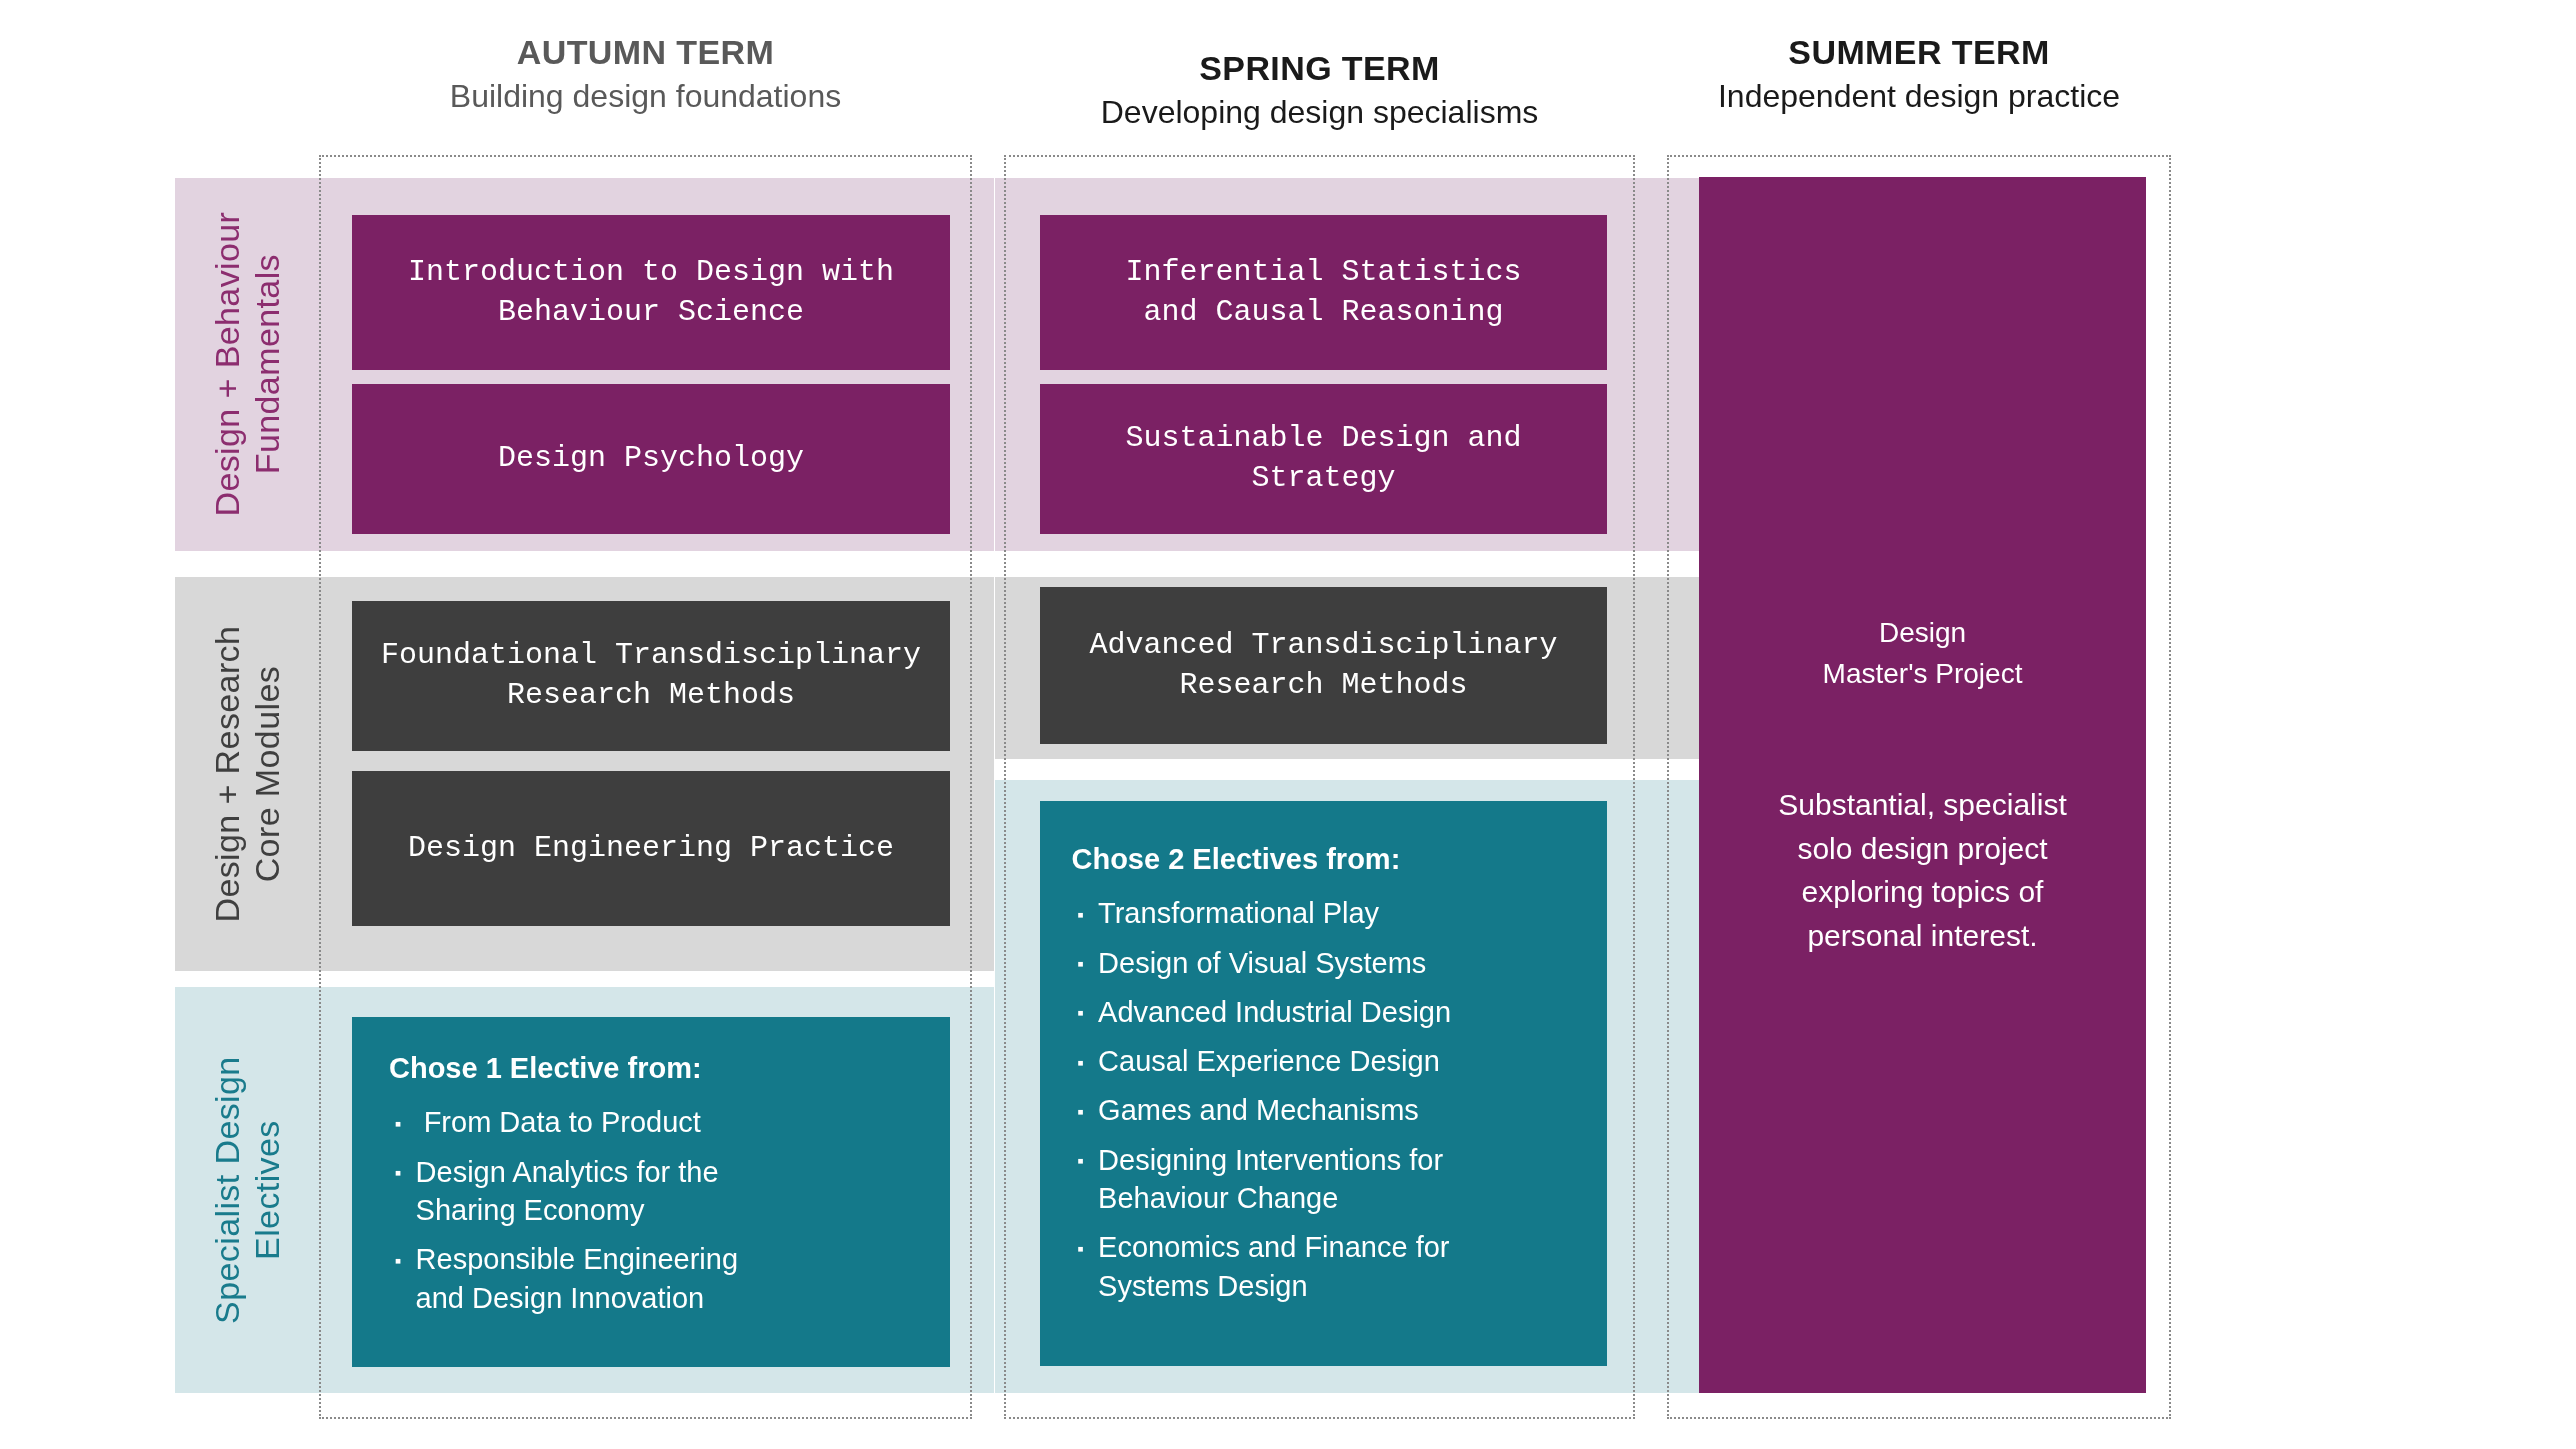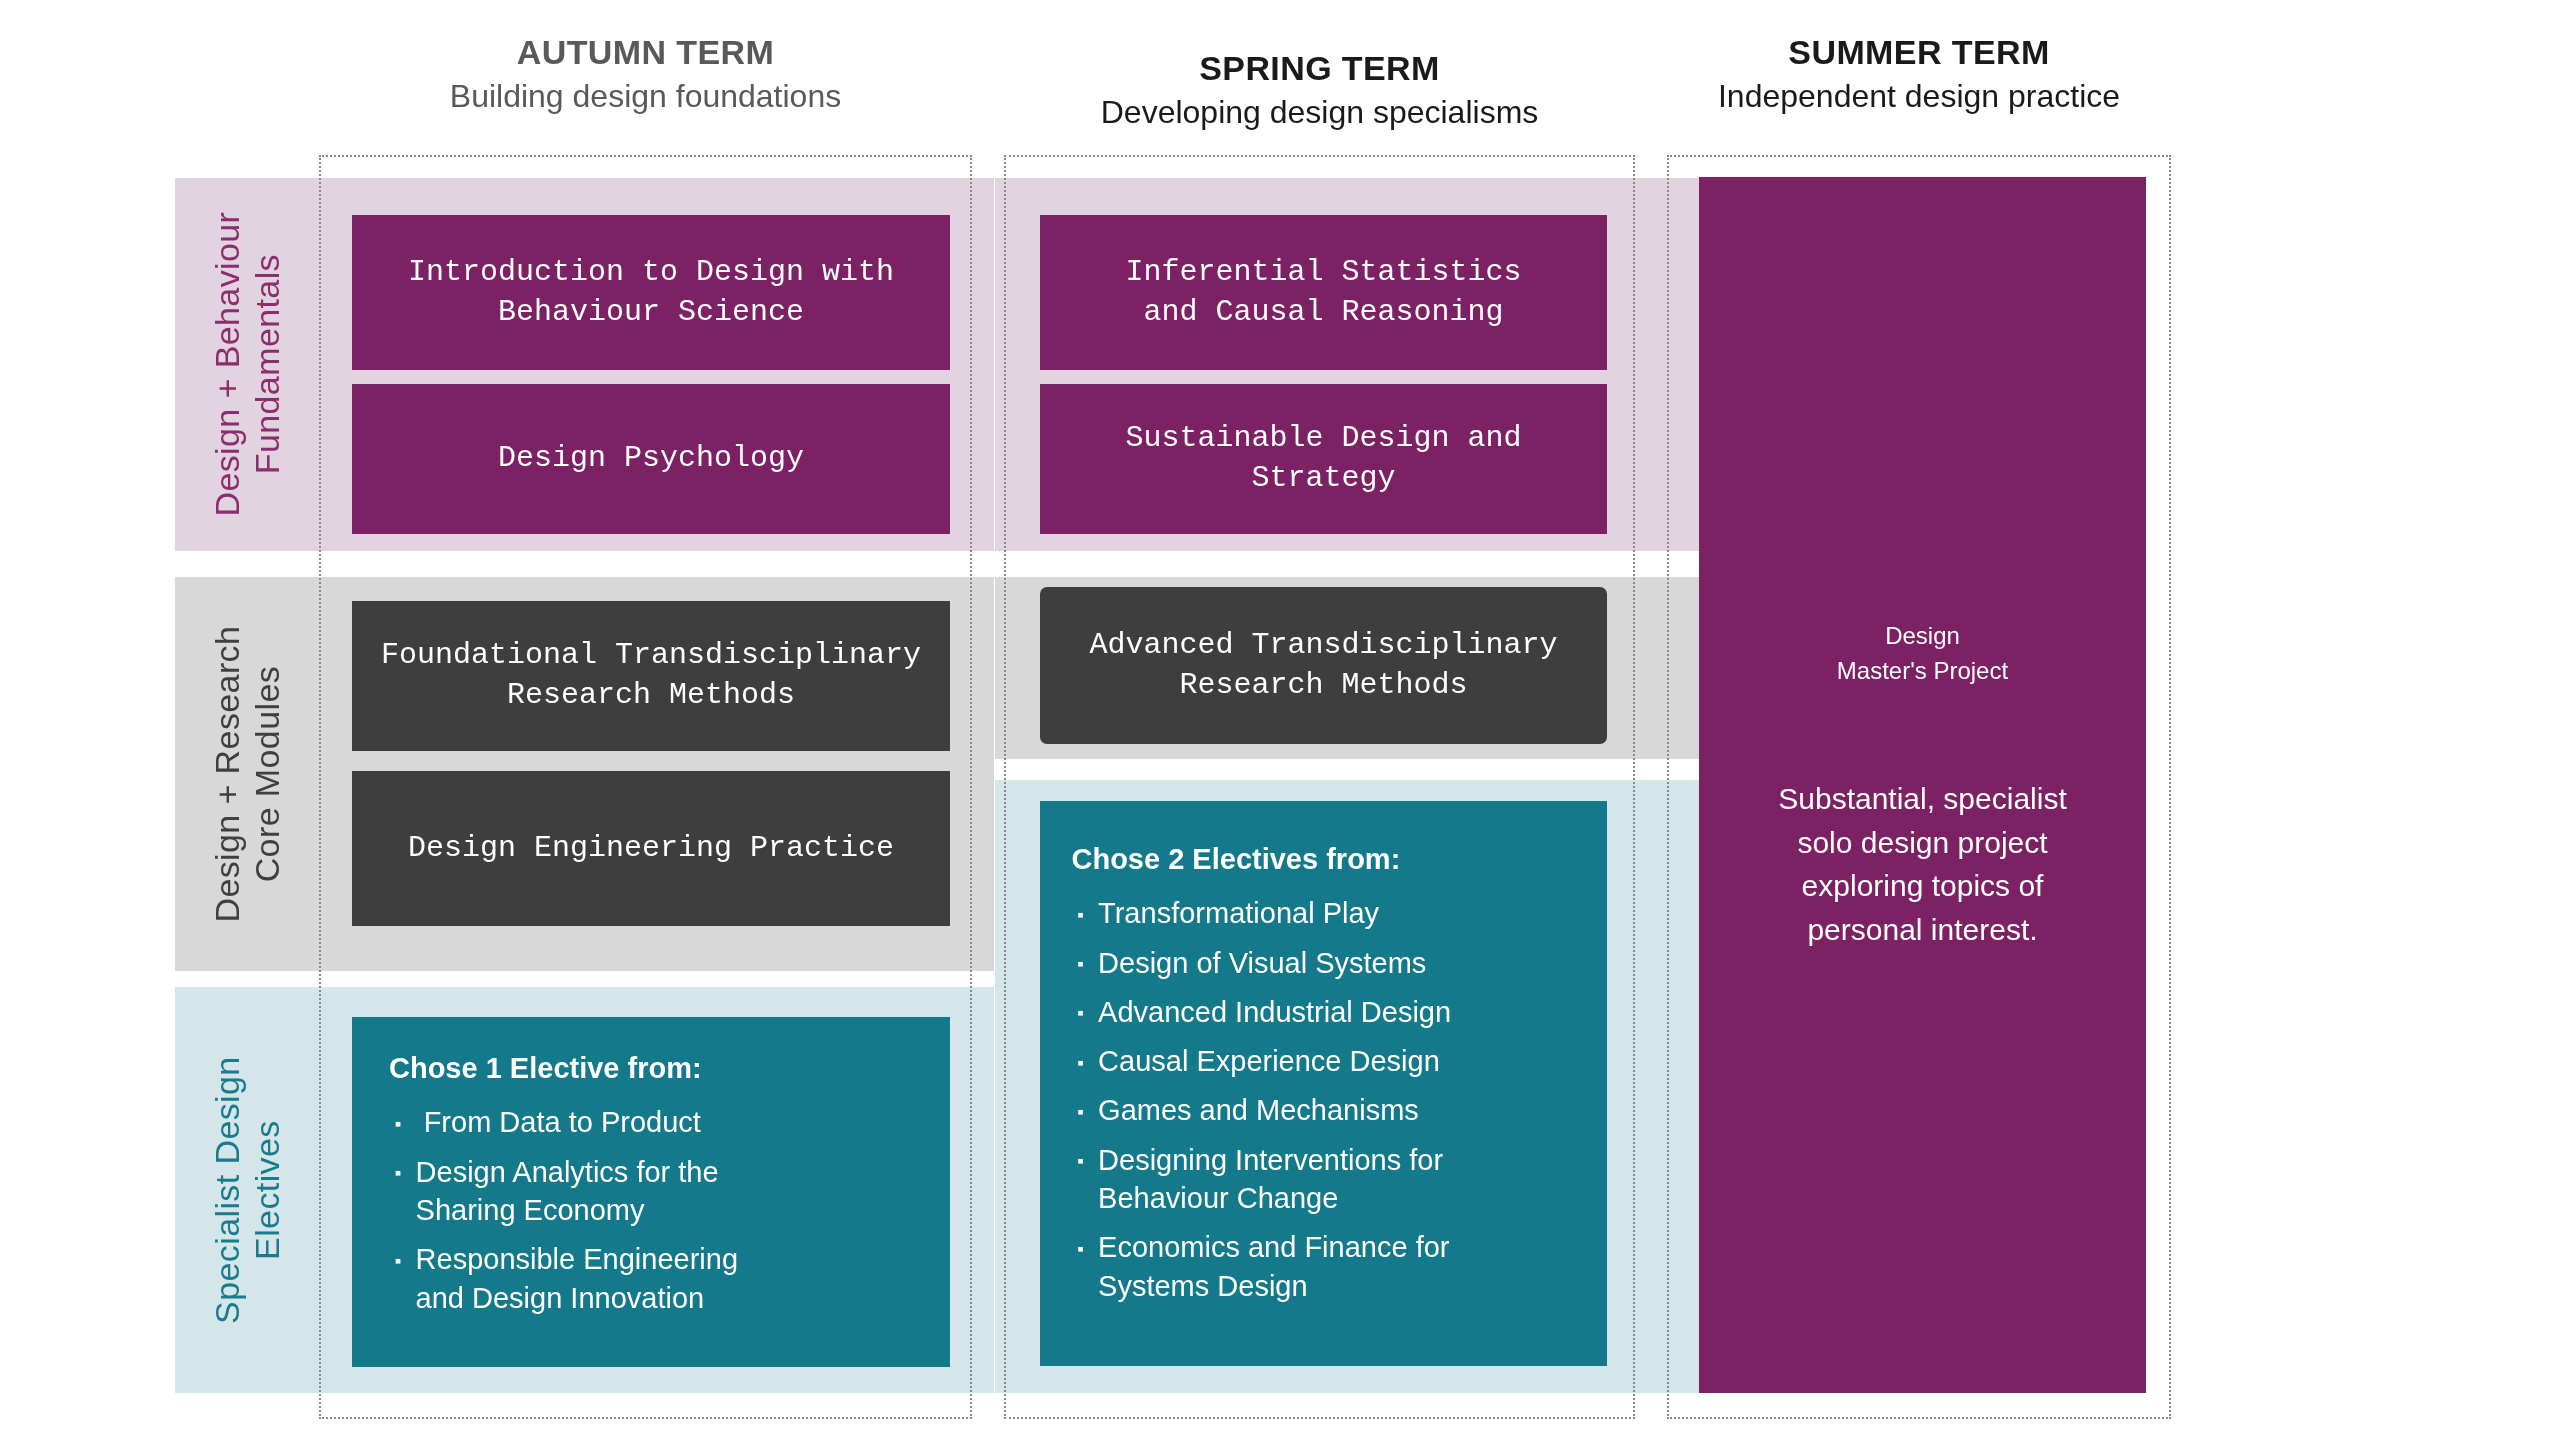--- a/index.html
+++ b/index.html
@@ -86,42 +86,42 @@
   .module-box .label { white-space: pre-line; }
   .m-purple { background: var(--purple); }
   .m-dark   { background: var(--dark); text-align: center; }
 
   .box-a-f1 { left: 352px;  top: 215px;  width: 598px; height: 155px; }
   .box-a-f2 { left: 352px;  top: 384px;  width: 598px; height: 150px; }
   .box-s-f1 { left: 1040px; top: 215px;  width: 567px; height: 155px; }
   .box-s-f2 { left: 1040px; top: 384px;  width: 567px; height: 150px; }
   .box-a-c1 { left: 352px;  top: 601px;  width: 598px; height: 150px; }
   .box-a-c2 { left: 352px;  top: 771px; width: 598px; height: 155px; }
-  .box-s-c1 { left: 1040px; top: 587px;  width: 567px; height: 157px; border-radius: 7px; }
+  .box-s-c1 { left: 1040px; top: 587px;  width: 567px; height: 157px; }
 
   
   .elective-box {
     position: absolute; background: var(--teal); color: #ffffff;
     text-align: left;
   }
   .box-a-e { left: 352px;  top: 1017px; width: 598px; height: 350px; padding: 33px 29px 8px 37px; }
   .box-s-e { left: 1040px; top: 801px; width: 567px; height: 565px; padding: 40px 21.5px 0 31.5px; }
   .elective-heading { font-size: 29px; font-weight: bold; line-height: 1.3; margin-bottom: 15.7px; }
   .elective-item { display: flex; align-items: flex-start; margin-top: 10.7px; font-size: 29px; line-height: 1.33; }
   .elective-item .bullet { font-size: 18.6px; line-height: 1; margin: 11.4px 14.3px 0 5.7px; flex: 0 0 auto; }
   .elective-item .text { white-space: pre-line; }
 
   
   .project-box {
     position: absolute; left: 1699px; top: 177px; width: 447px; height: 1216px;
     background: var(--purple); color: #ffffff;
     display: flex; flex-direction: column; align-items: center; justify-content: center;
     text-align: center;
   }
-  .project-title { font-size: 24px; line-height: 1.45; white-space: pre-line; margin-bottom: 89px; }
+  .project-title { font-size: 28px; line-height: 1.45; white-space: pre-line; margin-bottom: 89px; }
   .project-desc  { font-size: 30px; line-height: 1.45; white-space: pre-line; }
 </style>
 </head>
 <body>
 
 <div class="canvas">
 
   <div class="term-header hdr-autumn muted">
     <div class="term-title">AUTUMN TERM</div>
     <div class="term-subtitle">Building design foundations</div>

